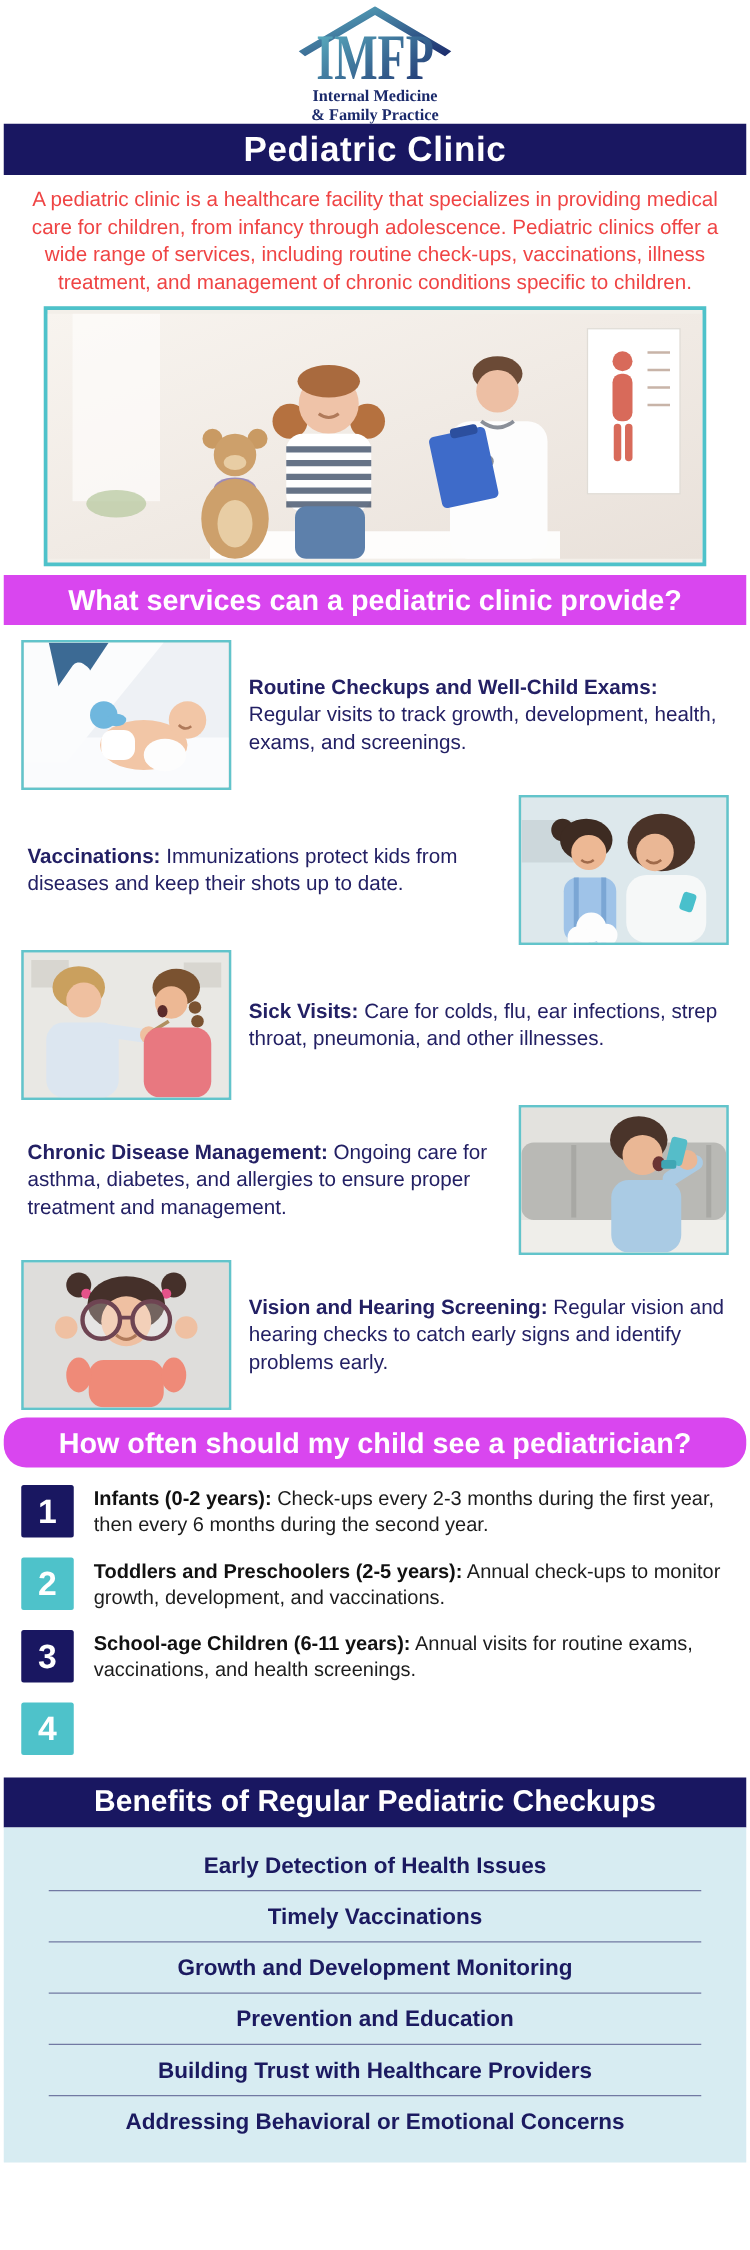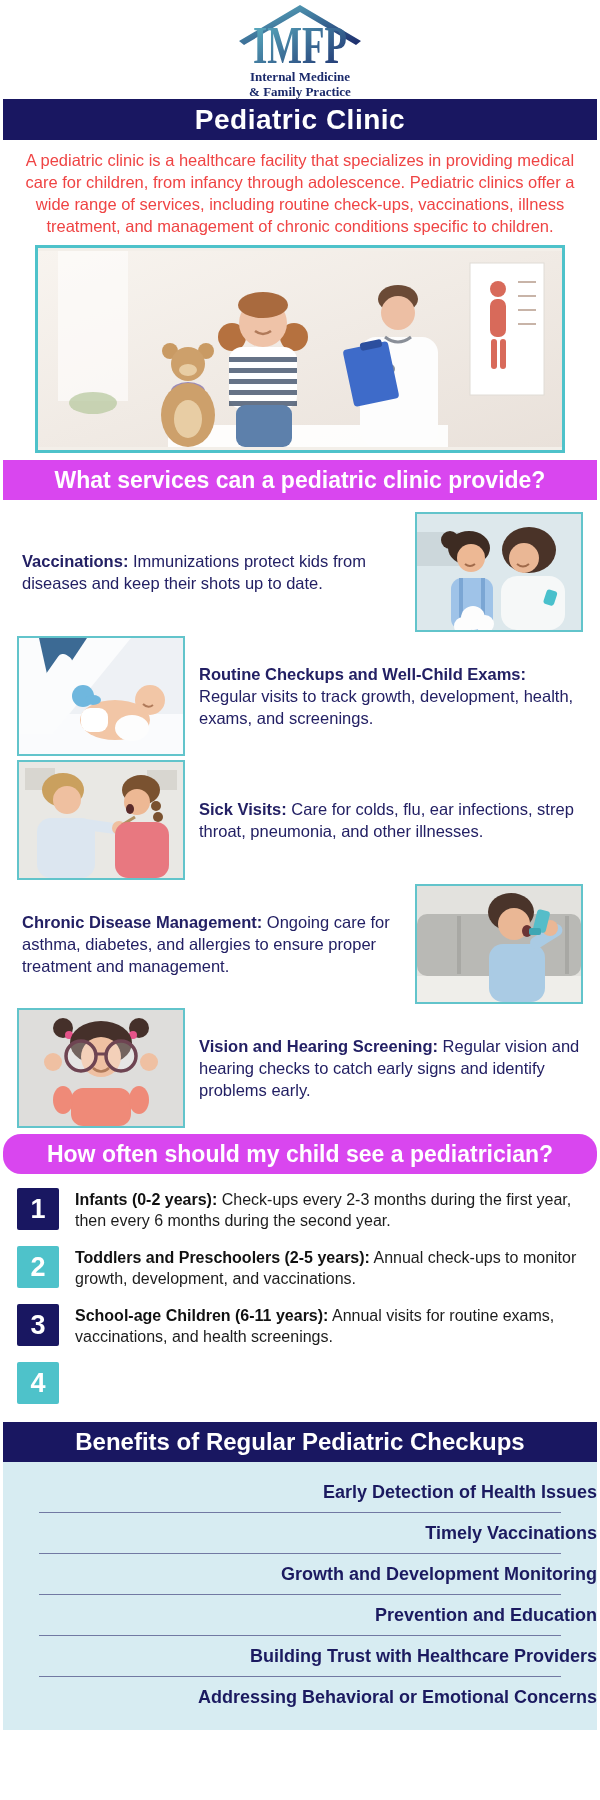--- a/index.html
+++ b/index.html
@@ -50,21 +50,21 @@
     color:#ffffff;font-size:27px;font-weight:bold;border-radius:2px;}
   .num.n-navy{background:#191761;}
   .num.n-teal{background:#4ec2ca;}
   .freq-text{margin:1px 0 0;color:#1c1c1c;font-size:16px;line-height:21px;}
   .freq-text strong{color:#111111;font-weight:bold;}
 
   
   .band.navy.benefits-band{margin-top:12px;height:40px;}
   .band.navy.benefits-band h2{font-size:24px;}
   .benefits-panel{margin:0 3px;background:#d7ecf2;padding:10px 0 13px;}
-  .benefit-row{height:40px;display:flex;align-items:center;justify-content:flex-end;}
+  .benefit-row{height:40px;display:flex;align-items:center;justify-content:center;}
   .benefit-row span{color:#1b1a60;font-size:18px;font-weight:bold;text-align:center;}
   .divider{height:1px;width:88%;margin:0 auto;background:#1d1b63;opacity:.55;}
 </style>
 </head>
 <body>
 
 <div class="page">
 
   <header class="logo-block">
     <svg class="logo-svg" width="170" height="64" viewBox="0 0 170 64">
@@ -141,20 +141,40 @@
       <ellipse cx="150" cy="164" rx="27" ry="32" fill="#cda06b"></ellipse>
       <ellipse cx="150" cy="168" rx="14" ry="19" fill="#e8cda4"></ellipse>
     </svg>
   </div>
 
   <div class="band teal services-band">
     <h2>What services can a pediatric clinic provide?</h2>
   </div>
 
   <section class="services">
+
+    <div class="svc-row">
+      <div class="svc-photo">
+        <svg width="164" height="116" viewBox="0 0 164 116">
+          <rect width="164" height="116" fill="#eef1f5"></rect>
+          <rect y="76" width="164" height="40" fill="#fafbfd"></rect>
+          <polygon points="0,0 112,0 34,96 0,96" fill="#fbfcfd"></polygon>
+          <polygon points="20,0 68,0 32,54" fill="#3c6a94"></polygon>
+          <ellipse cx="96" cy="82" rx="35" ry="20" fill="#f2c6a6"></ellipse>
+          <rect x="62" y="70" width="27" height="24" rx="9" fill="#ffffff"></rect>
+          <ellipse cx="113" cy="90" rx="17" ry="13" fill="#fdfdfd"></ellipse>
+          <circle cx="131" cy="62" r="15" fill="#f2c6a6"></circle>
+          <path d="M124,66 q5,5 10,1" stroke="#b07a5a" stroke-width="2" fill="none"></path>
+          <rect x="28" y="14" width="16" height="46" rx="6" fill="#fbfcfd" transform="rotate(35 36 37)"></rect>
+          <circle cx="64" cy="58" r="11" fill="#6fb7de"></circle>
+          <ellipse cx="74" cy="62" rx="8" ry="5" fill="#6fb7de"></ellipse>
+        </svg>
+      </div>
+      <p class="svc-text"><strong>Routine Checkups and Well-Child Exams:</strong> <span>Regular visits to track growth, development, health, exams, and screenings.</span></p>
+    </div>
 
     <div class="svc-row rev">
       <div class="svc-photo">
         <svg width="164" height="116" viewBox="0 0 164 116">
           <rect width="164" height="116" fill="#dde8ec"></rect>
           <rect x="0" y="18" width="42" height="34" fill="#ccd7db"></rect>
           <ellipse cx="112" cy="36" rx="27" ry="23" fill="#4a3328"></ellipse>
           <circle cx="107" cy="44" r="15" fill="#eab795"></circle>
           <path d="M100,50 q6,5 12,0" stroke="#a06a4a" stroke-width="2" fill="none"></path>
           <rect x="84" y="62" width="64" height="54" rx="16" fill="#f6f8f8"></rect>
@@ -165,40 +185,20 @@
           <path d="M48,50 q5,4 10,0" stroke="#a06a4a" stroke-width="2" fill="none"></path>
           <rect x="34" y="64" width="42" height="52" rx="11" fill="#9fc3e8"></rect>
           <line x1="44" y1="64" x2="44" y2="116" stroke="#7ba6d4" stroke-width="4"></line>
           <line x1="66" y1="64" x2="66" y2="116" stroke="#7ba6d4" stroke-width="4"></line>
           <circle cx="56" cy="104" r="12" fill="#fdfdfd"></circle>
             <circle cx="68" cy="110" r="9" fill="#fdfdfd"></circle>
             <circle cx="46" cy="112" r="9" fill="#fdfdfd"></circle>
         </svg>
       </div>
       <p class="svc-text"><strong>Vaccinations:</strong> <span>Immunizations protect kids from diseases and keep their shots up to date.</span></p>
-    </div>
-
-    <div class="svc-row">
-      <div class="svc-photo">
-        <svg width="164" height="116" viewBox="0 0 164 116">
-          <rect width="164" height="116" fill="#eef1f5"></rect>
-          <rect y="76" width="164" height="40" fill="#fafbfd"></rect>
-          <polygon points="0,0 112,0 34,96 0,96" fill="#fbfcfd"></polygon>
-          <polygon points="20,0 68,0 32,54" fill="#3c6a94"></polygon>
-          <ellipse cx="96" cy="82" rx="35" ry="20" fill="#f2c6a6"></ellipse>
-          <rect x="62" y="70" width="27" height="24" rx="9" fill="#ffffff"></rect>
-          <ellipse cx="113" cy="90" rx="17" ry="13" fill="#fdfdfd"></ellipse>
-          <circle cx="131" cy="62" r="15" fill="#f2c6a6"></circle>
-          <path d="M124,66 q5,5 10,1" stroke="#b07a5a" stroke-width="2" fill="none"></path>
-          <rect x="28" y="14" width="16" height="46" rx="6" fill="#fbfcfd" transform="rotate(35 36 37)"></rect>
-          <circle cx="64" cy="58" r="11" fill="#6fb7de"></circle>
-          <ellipse cx="74" cy="62" rx="8" ry="5" fill="#6fb7de"></ellipse>
-        </svg>
-      </div>
-      <p class="svc-text"><strong>Routine Checkups and Well-Child Exams:</strong> <span>Regular visits to track growth, development, health, exams, and screenings.</span></p>
     </div>
 
     <div class="svc-row">
       <div class="svc-photo">
         <svg width="164" height="116" viewBox="0 0 164 116">
           <rect width="164" height="116" fill="#e9e8e4"></rect>
           <rect x="6" y="6" width="30" height="22" fill="#d8d6d0"></rect>
           <rect x="128" y="8" width="30" height="20" fill="#d8d6d0"></rect>
           <ellipse cx="44" cy="28" rx="21" ry="17" fill="#caa05e"></ellipse>
           <circle cx="48" cy="38" r="14" fill="#efc0a0"></circle>

